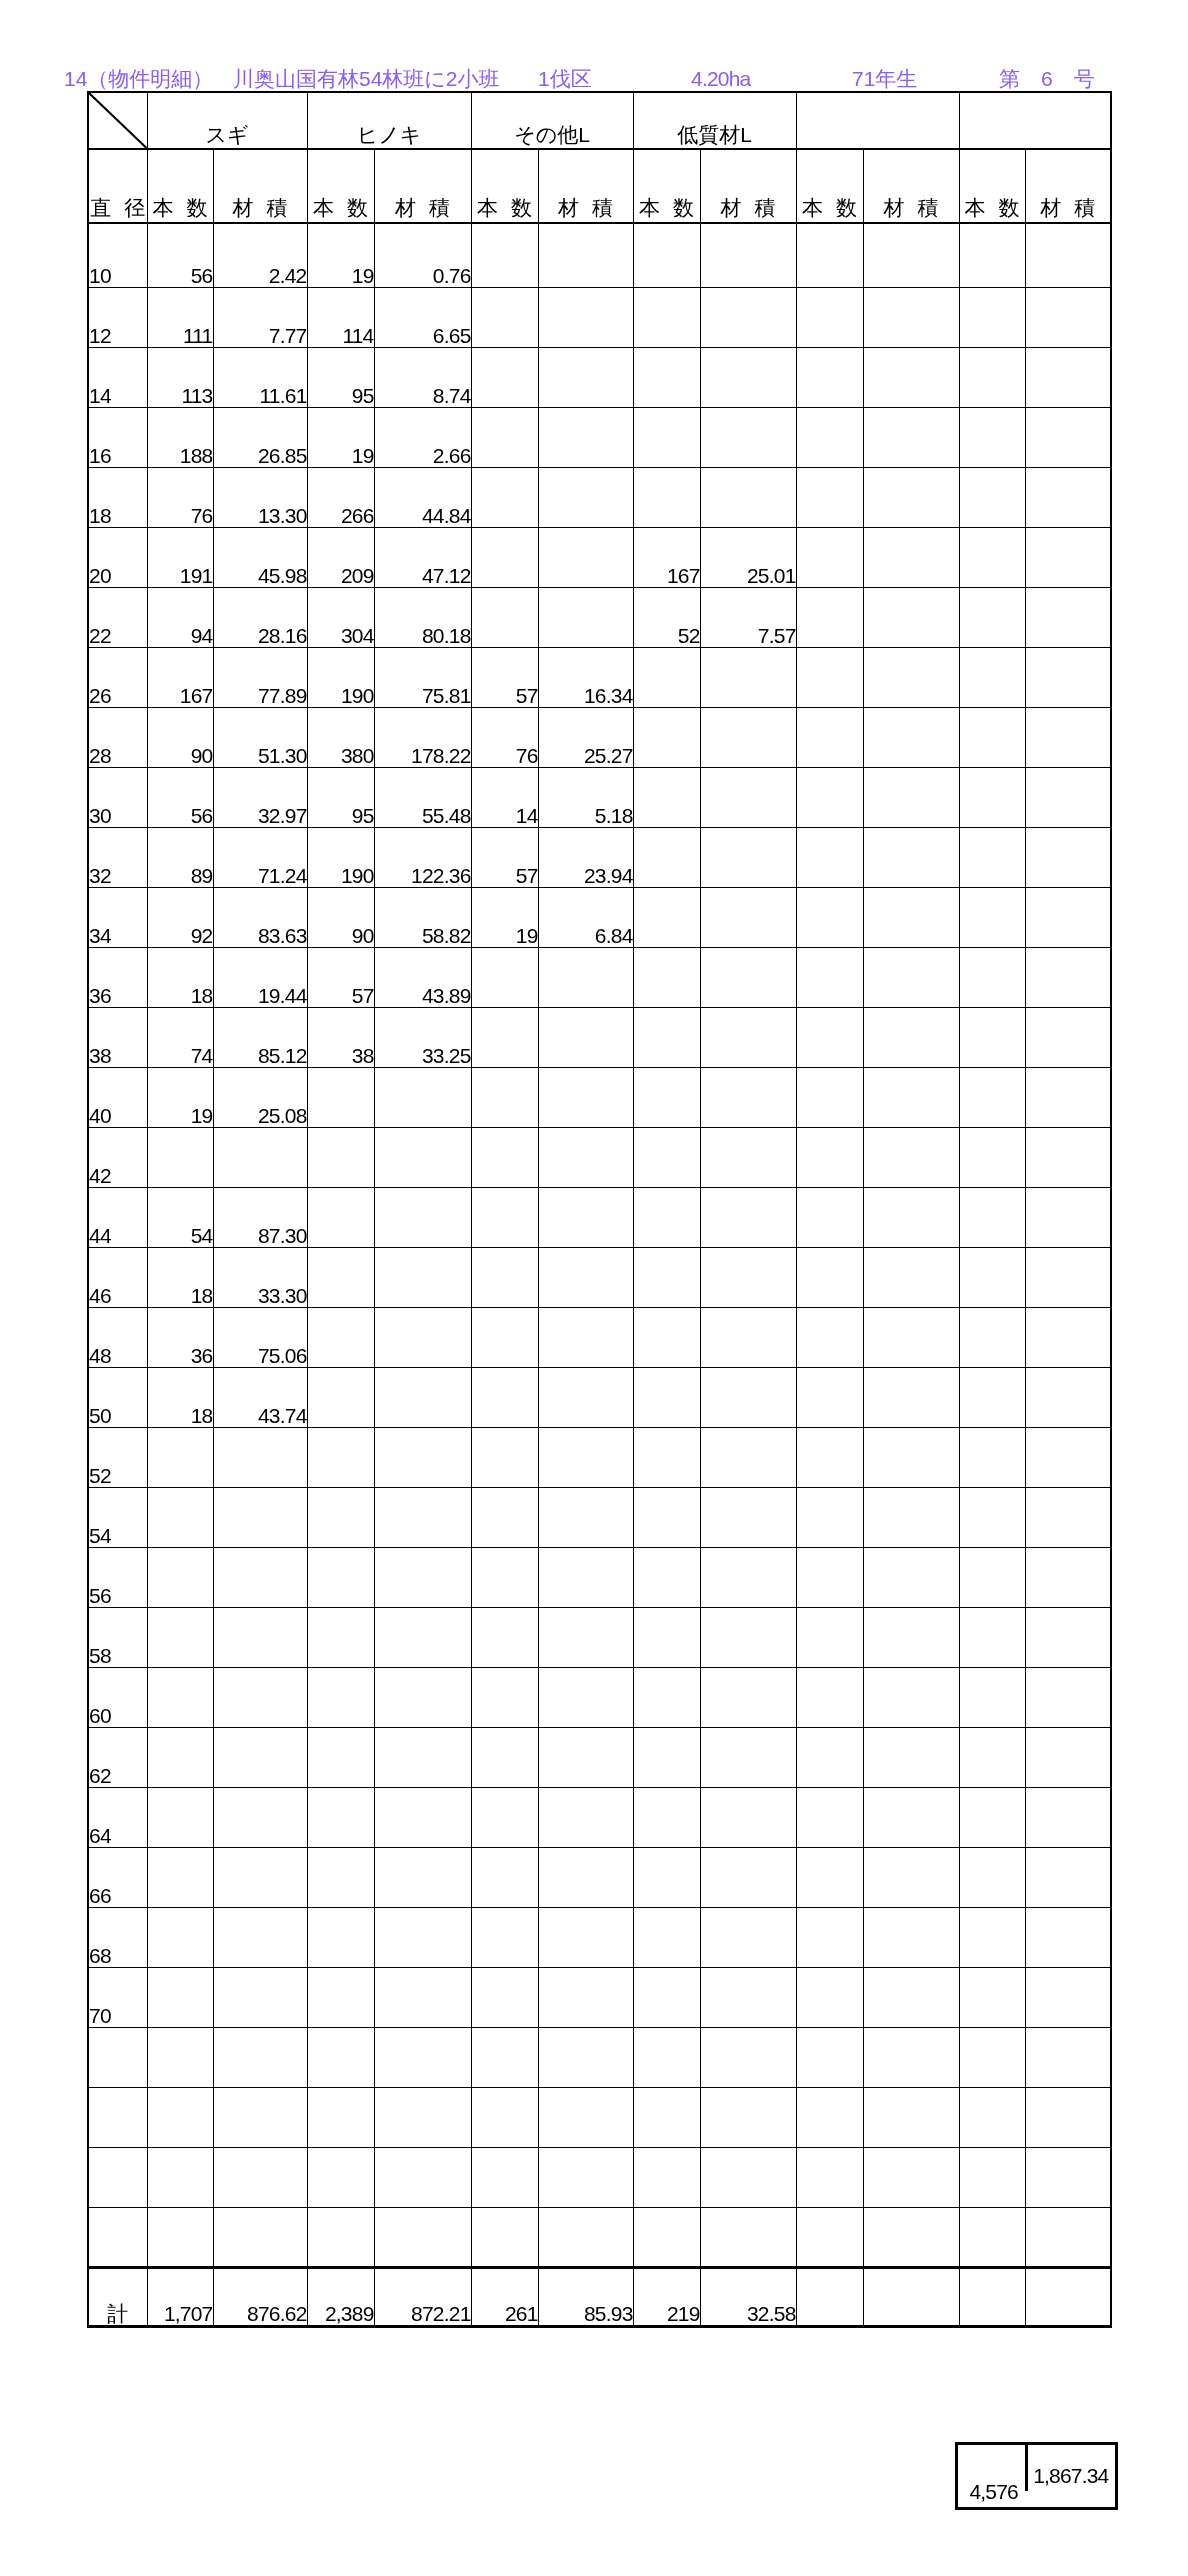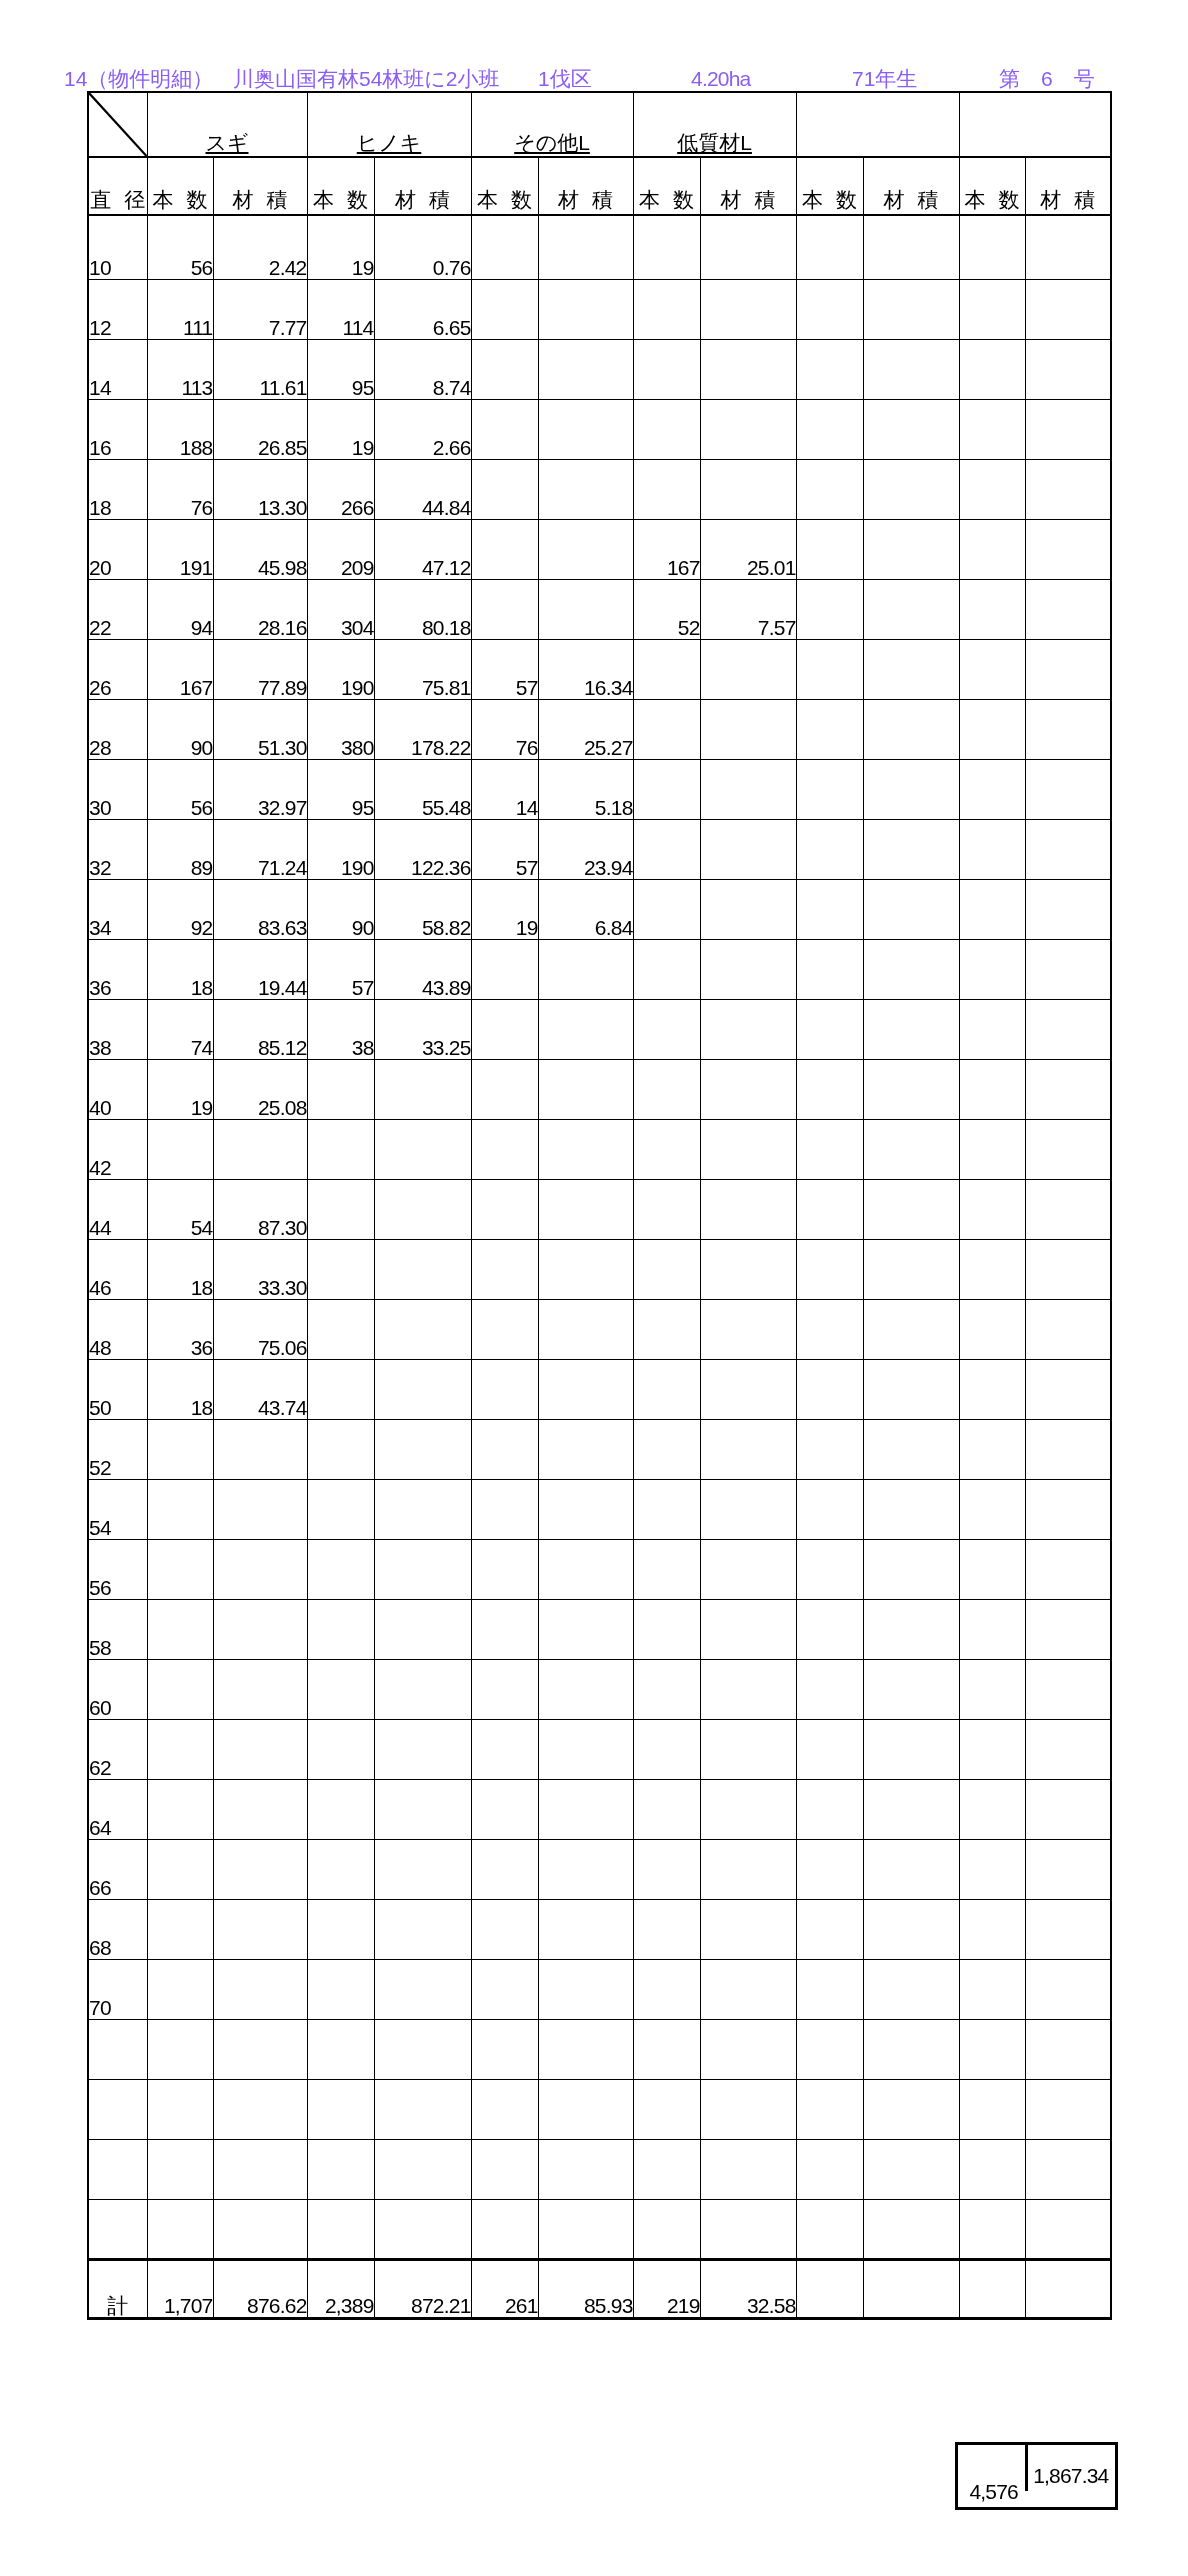--- a/index.html
+++ b/index.html
@@ -5,23 +5,23 @@
   html,body{margin:0;padding:0;background:#fff;}
   .page{position:relative;width:1188px;height:2576px;background:#ffffff;overflow:hidden;
         font-family:"Liberation Sans","DejaVu Sans",sans-serif;color:#000;}
   .tspan{position:absolute;top:68px;font-size:21px;line-height:22px;white-space:nowrap;
          letter-spacing:0px;color:#8b5cf6;}
   .num-like{letter-spacing:-0.8px;}
   table.sheet{position:absolute;left:87px;top:91px;border-collapse:collapse;table-layout:fixed;
               width:1023px;border:2.4px solid #000;}
   table.sheet td{border:1.6px solid #000;padding:0;vertical-align:bottom;font-size:21px;
                  line-height:23px;overflow:hidden;}
-  tr.r-species{height:65px;text-decoration:underline;}
+  tr.r-species{height:57px;}
   tr.r-species td{border-bottom:2.4px solid #000;text-align:center;padding-bottom:1.6px;}
-  tr.r-cols{height:58px;}
+  tr.r-cols{height:74px;}
   tr.r-cols td{border-bottom:2.4px solid #000;text-align:center;padding-bottom:3.3px;word-spacing:7.3px;}
   tr.r-data{height:60px;}
   tr.r-first{height:64px;}
   tr.r-total{height:59px;}
   tr.r-total td{border-top:3.3px solid #000;border-bottom:3.3px solid #000;}
   td.c-d{text-align:left;padding-right:18px;padding-bottom:4.1px;letter-spacing:-0.8px;}
   td.c-n{text-align:right;padding-right:13px;padding-bottom:4.1px;letter-spacing:-0.8px;}
   td.c-v{text-align:right;padding-right:21px;padding-bottom:4.1px;letter-spacing:-0.8px;}
   td.c-total-label{text-align:center;padding-bottom:4.1px;padding-right:0;}
   td.diag{position:relative;padding:0;}

